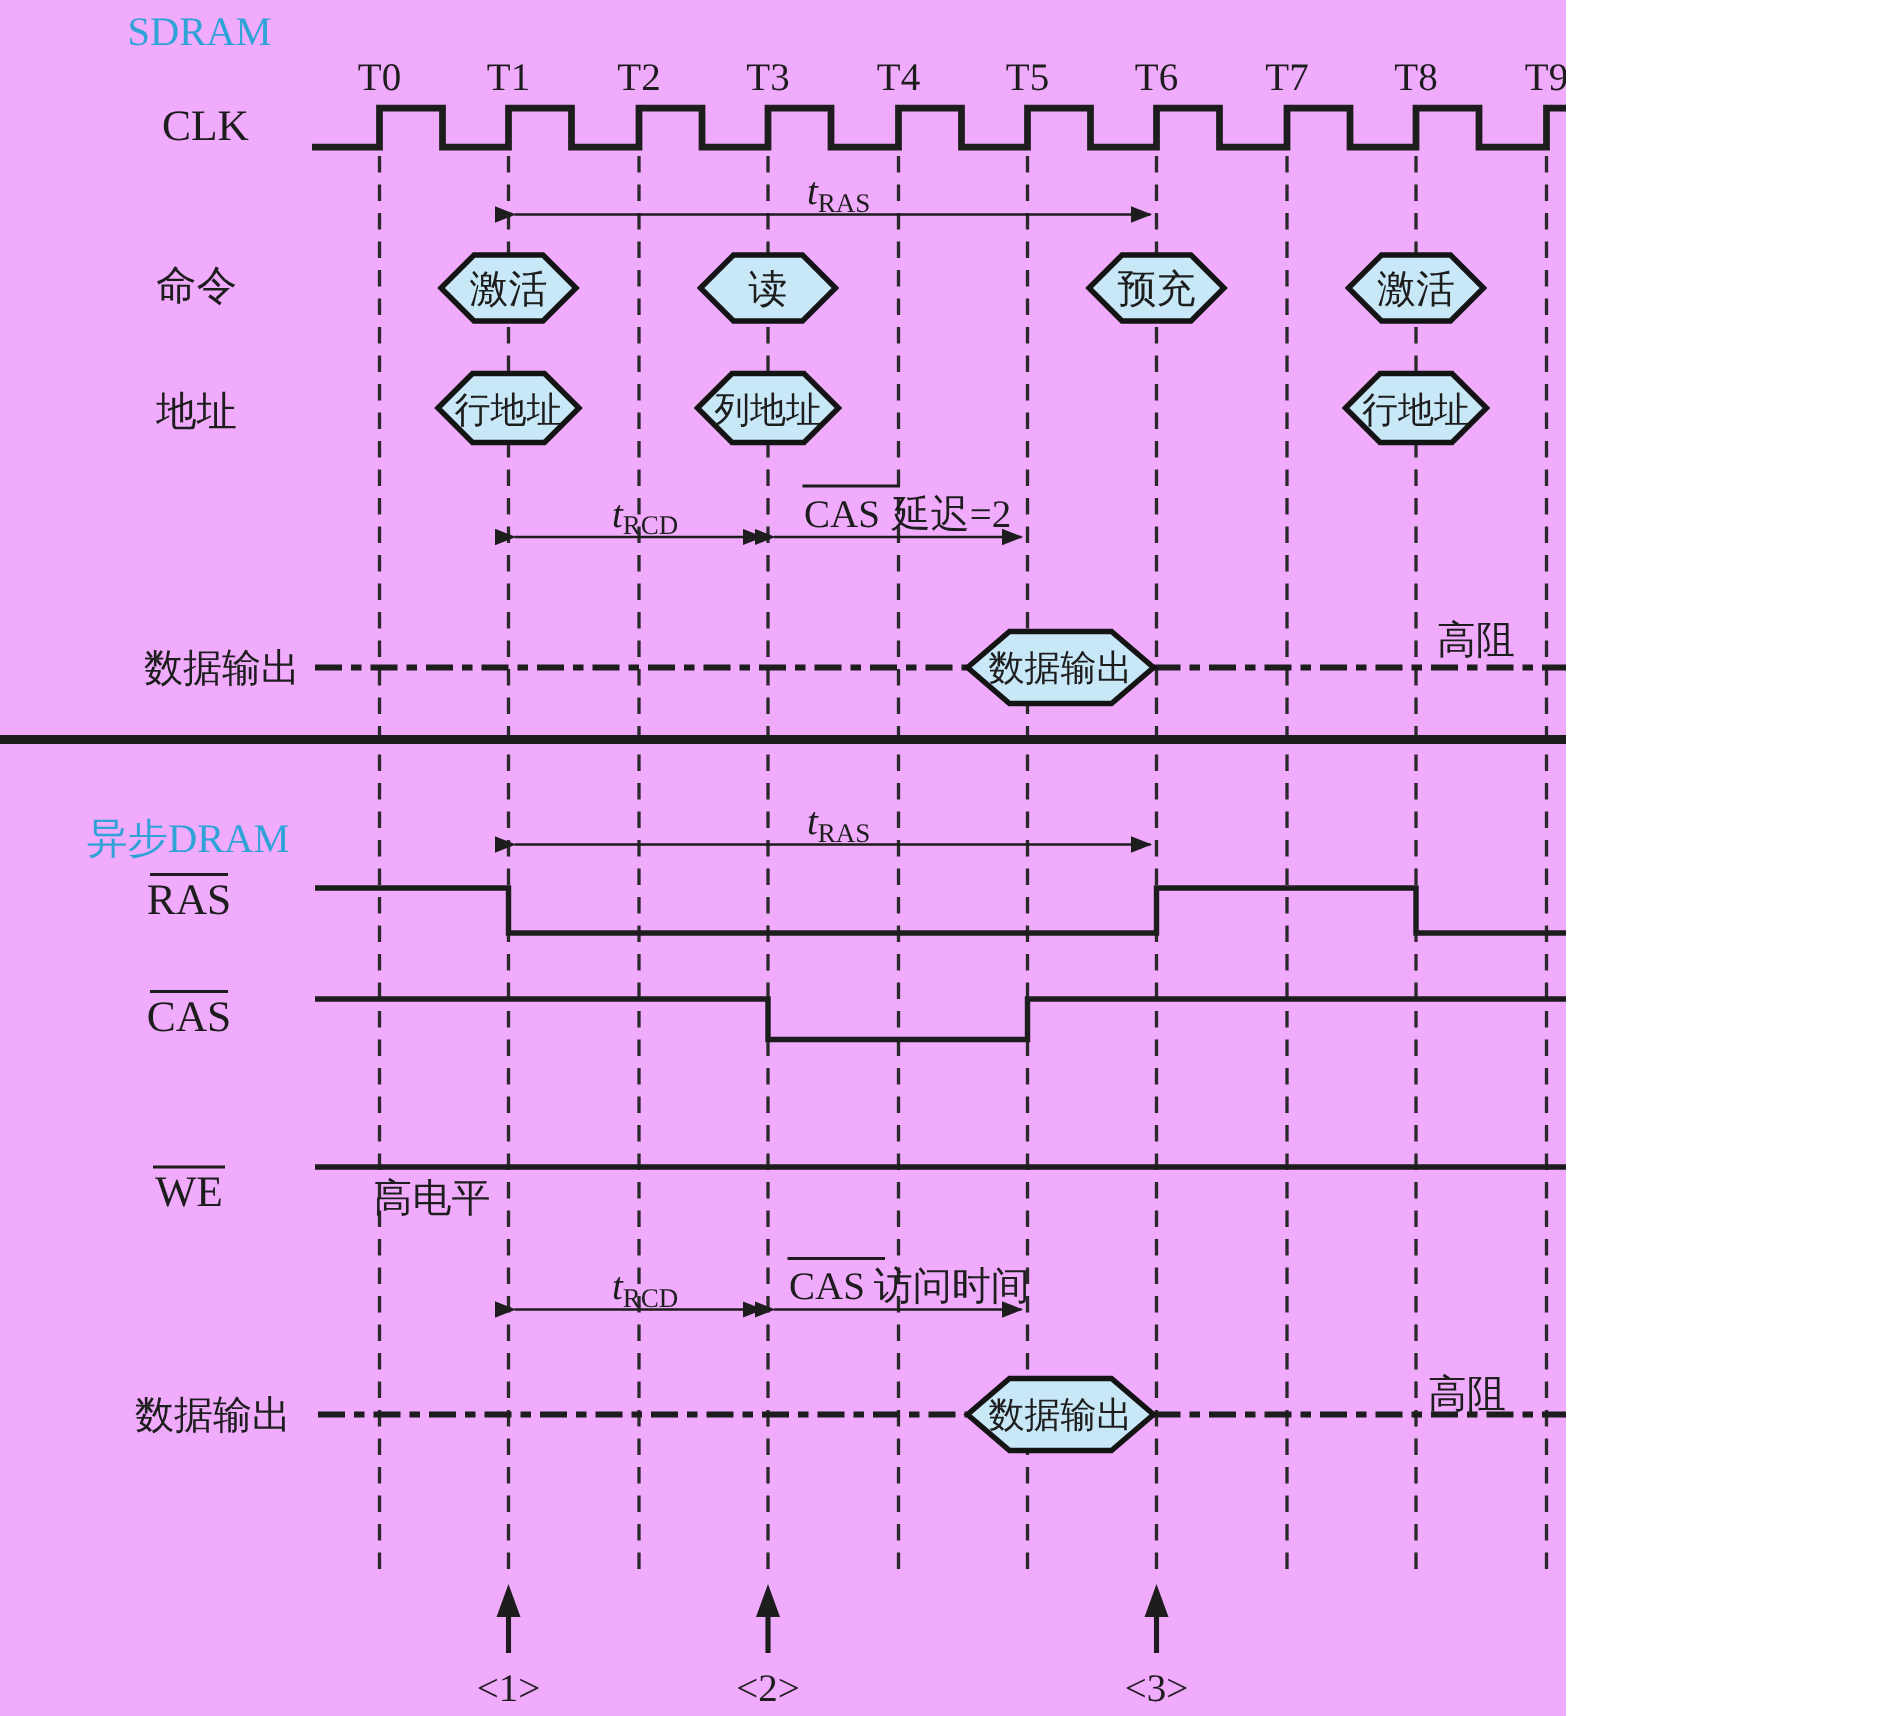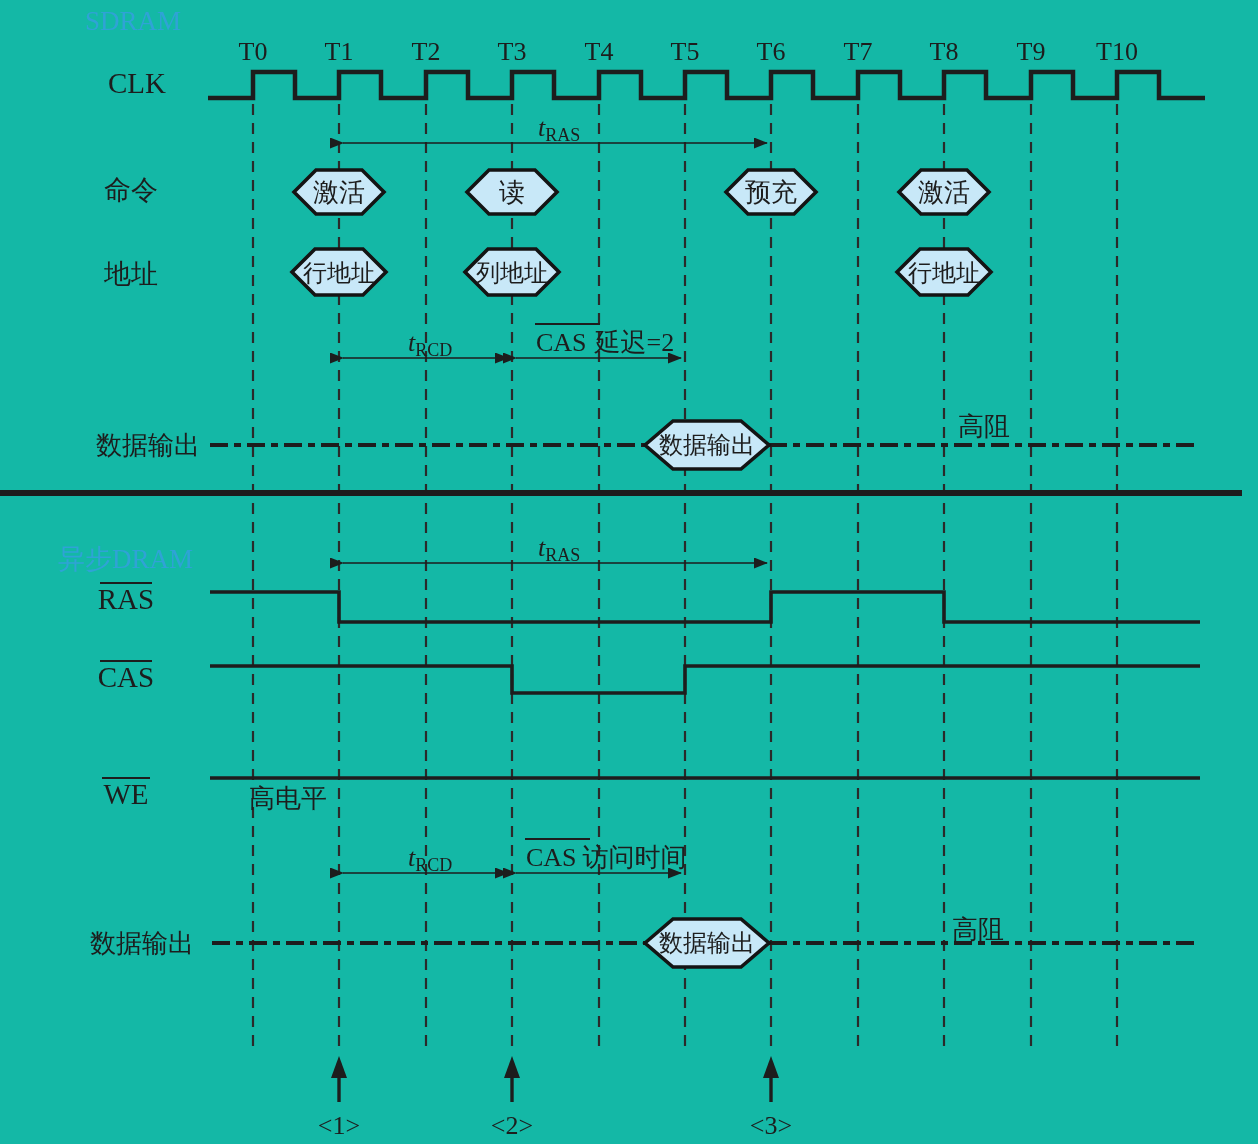--- a/index.html
+++ b/index.html
@@ -1,16 +1,16 @@
 <!DOCTYPE html>
 <html><head>
 <meta charset="utf-8">
 <style>
   html,body{margin:0;padding:0;background:#ffffff;}
-  .page{position:relative;width:1258px;height:1144px;background:#14b8a6;overflow:hidden;
+  .page{position:relative;width:1044px;height:1144px;background:#f0abfc;overflow:hidden;
         font-family:"Liberation Serif","DejaVu Serif",serif;}
   svg{display:block;}
   .wave   {fill:none;stroke:#1d1d1d;stroke-width:4.5;stroke-linejoin:miter;}
   .sig    {fill:none;stroke:#1d1d1d;stroke-width:3.6;stroke-linejoin:miter;}
   .dataline{fill:none;stroke:#1d1d1d;stroke-width:4;stroke-dasharray:18 6 7 6;}
   .gridv  {stroke:#2a2a2a;stroke-width:2.2;stroke-dasharray:11 8;fill:none;}
   .hexagon{fill:#c8e8f8;stroke:#141414;stroke-width:3.6;stroke-linejoin:miter;}
   .measure{stroke:#1d1d1d;stroke-width:1.6;fill:none;}
   .overbar{stroke:#1d1d1d;stroke-width:2;fill:none;}
   .upshaft{stroke:#1d1d1d;stroke-width:3.4;fill:none;}

